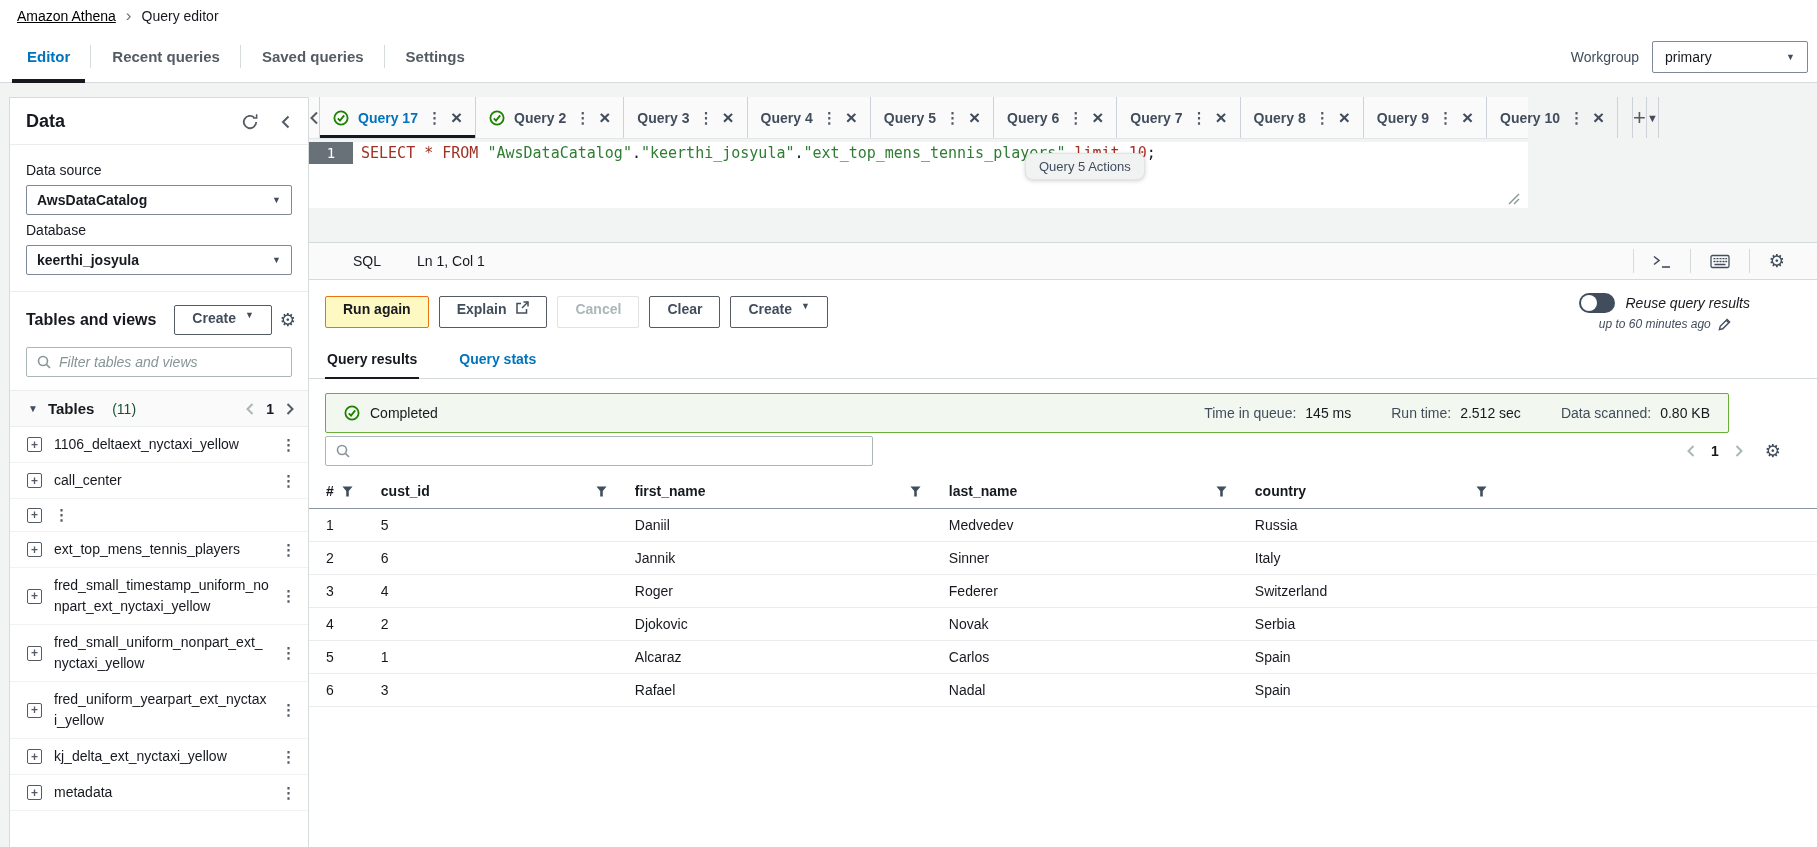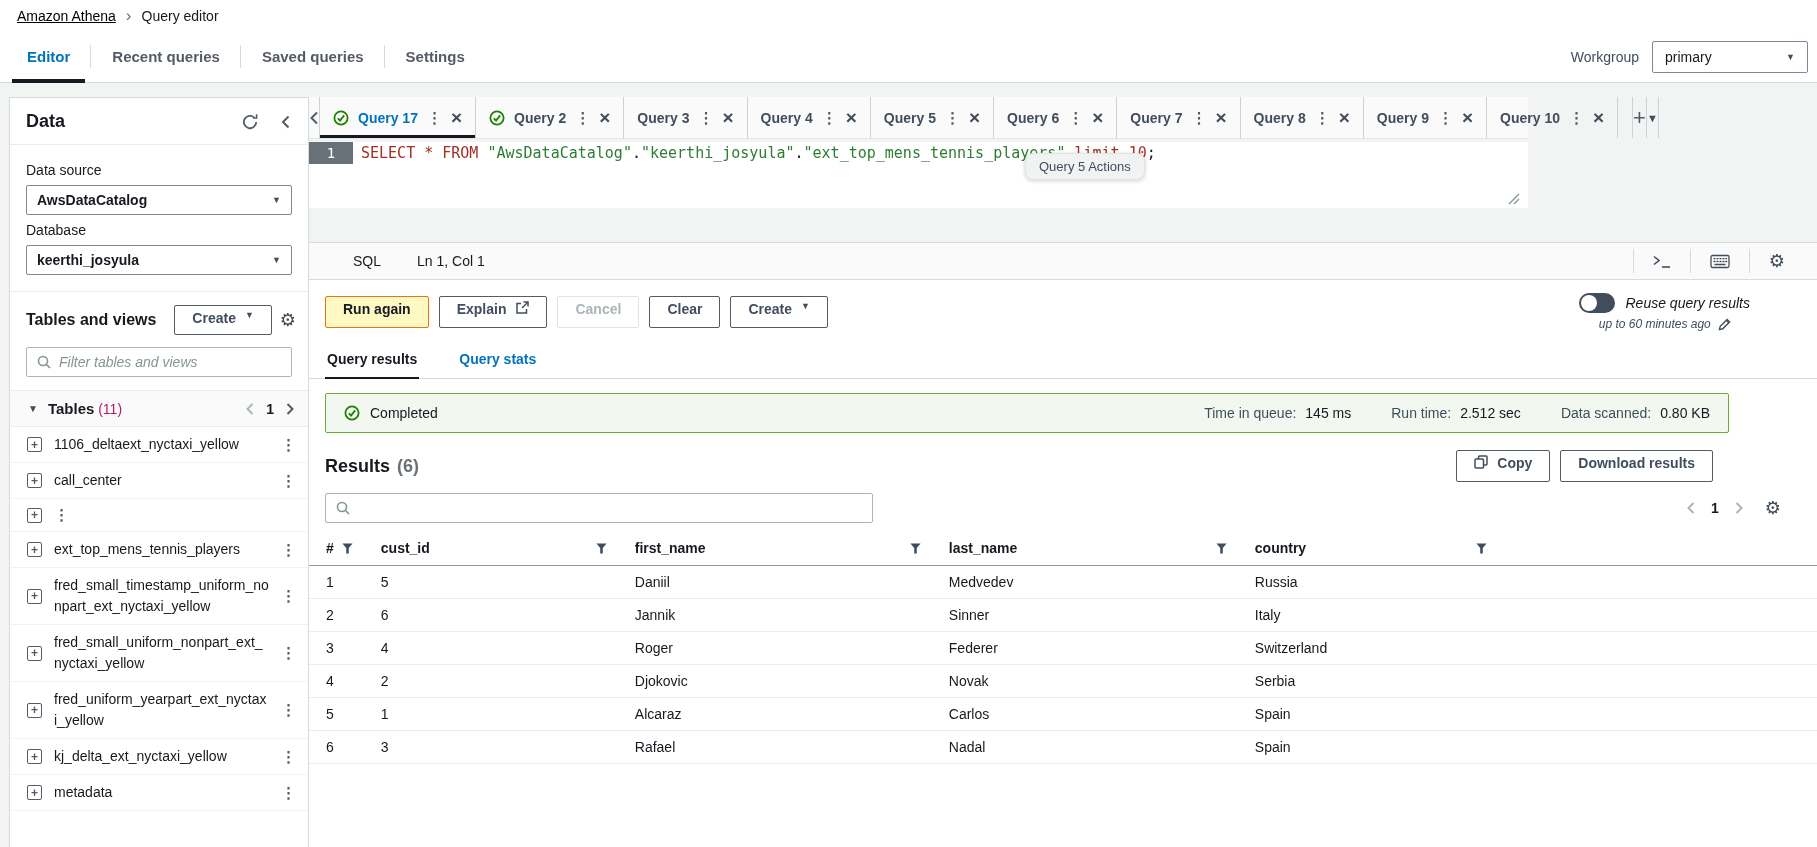--- a/index.html
+++ b/index.html
@@ -44,21 +44,21 @@
   .create-btn { height:30px; }
   .gear-glyph { font-size:18px; color:#414d5c; font-style:normal; }
   .filter-row { padding:2px 16px 13px; }
   .search-wrap { display:flex; align-items:center; gap:8px; height:30px; border:1px solid #aab7b8; border-radius:2px; background:#fff; padding:0 10px; }
   .search-wrap input { border:none; outline:none; flex:1; font-size:14px; font-family:inherit; color:#16191f; background:transparent; min-width:0; }
   .search-wrap input::placeholder { color:#879596; font-style:italic; }
   .tables-strip { display:flex; align-items:center; gap:10px; background:#fafafa; border-top:1px solid #eaeded; border-bottom:1px solid #eaeded; padding:9px 14px 9px 18px; }
   .strip-caret { font-size:10px; color:#414d5c; cursor:pointer; }
   .strip-title { flex:1; }
   .strip-title b { font-size:15px; }
-  .count { color:#be185d; }
+  .count { color:#14532d;margin-left:14px; }
   .pager { display:flex; align-items:center; gap:12px; }
   .page-num { font-weight:bold; }
   .tables-list { overflow:hidden; }
   .table-item { display:flex; align-items:center; gap:12px; padding:7px 12px 7px 17px; border-bottom:1px solid #f1f3f3; cursor:pointer; }
   .plus-square { width:15px; height:15px; flex:none; border:1.5px solid #545b64; border-radius:2px; color:#545b64; font-size:12px; font-weight:bold; display:inline-flex; align-items:center; justify-content:center; line-height:1; }
   .table-name { flex:1; word-break:break-all; line-height:1.5; }
   .item-kebab, .qtab-kebab { color:#545b64; font-weight:bold; font-size:15px; cursor:pointer; }
 
   
   .right-col { flex:1; display:flex; flex-direction:column; min-width:0; background:#f2f3f3; }
@@ -447,36 +447,20 @@
                 <span class="metric-label">Run time:</span>
                 <span class="metric-value">2.512 sec</span>
               </span>
               <span class="metric">
                 <span class="metric-label">Data scanned:</span>
                 <span class="metric-value">0.80 KB</span>
               </span>
             </span>
         </div>
 
-        <div class="results-header">
-          <span class="results-title">Results</span>
-          <span class="results-count">(6)</span>
-          <span class="header-buttons">
-            <button class="btn">
-              <span class="ic">
-                <svg width="14" height="14" viewBox="0 0 14 14">
-                    <rect x="4.5" y="1" width="8.5" height="9" rx="1" fill="none" stroke="#414d5c" stroke-width="1.5"></rect>
-                    <rect x="1" y="4" width="8.5" height="9" rx="1" fill="#fff" stroke="#414d5c" stroke-width="1.5"></rect>
-                  </svg>
-              </span>
-              <span>Copy</span>
-            </button>
-            <button class="btn">Download results</button>
-          </span>
-        </div>
 
         <div class="search-row">
           <div class="search-wrap search-rows">
             <span class="ic">
               <svg width="14" height="14" viewBox="0 0 14 14" fill="none" stroke="#879596" stroke-width="1.6">
                   <circle cx="6" cy="6" r="4.5"></circle>
                   <path d="M9.6 9.6 13 13"></path>
                 </svg>
             </span>
           </div>

